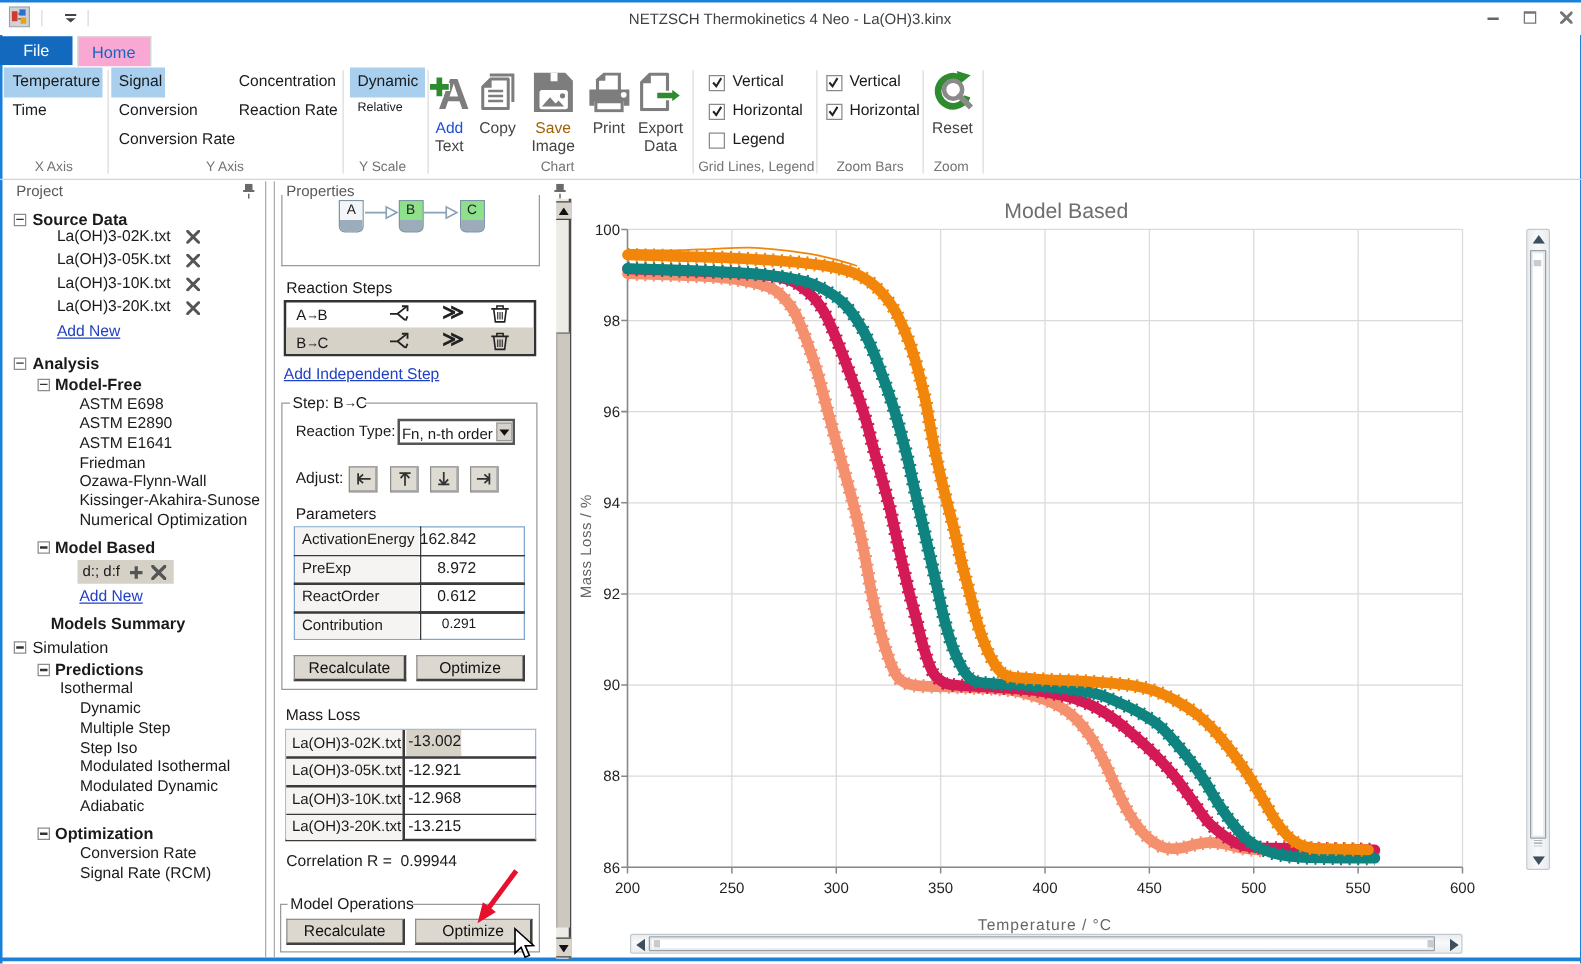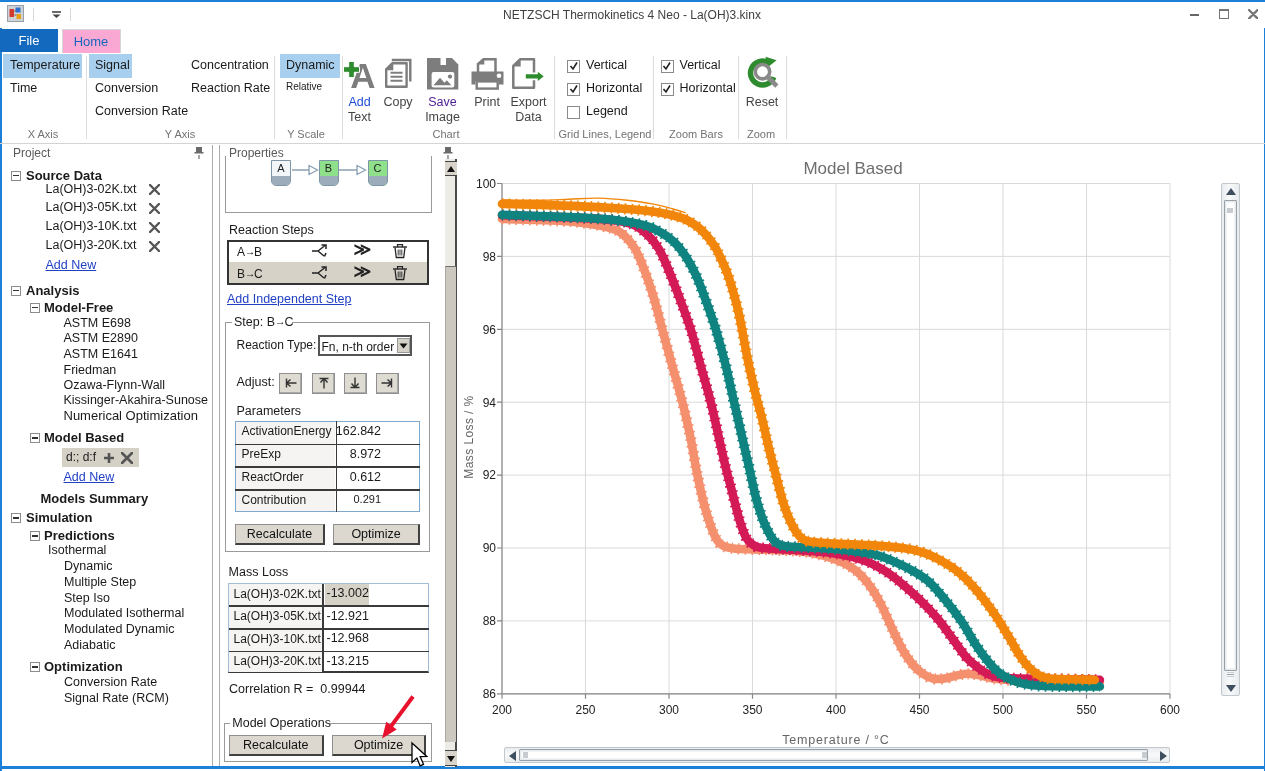--- a/index.html
+++ b/index.html
@@ -96,21 +96,21 @@
 </svg>
 <svg class="ab" style="left:746px;top:56px" width="33" height="34" viewBox="0 0 33 34">
 <path d="M 27.8,21.1 A 12,12 0 1 1 22.5,6.6" fill="none" stroke="#2e8b2e" stroke-width="5.4"></path>
 <path d="M 19.5,0.8 L 30.6,4.2 L 21.5,11.5 Z" fill="#2e8b2e"></path>
 <circle cx="16.5" cy="15.7" r="7.2" fill="#fff" stroke="#8a8a8a" stroke-width="3.6"></circle>
 <path d="M21.8,21 l7.4,7.4" stroke="#8a8a8a" stroke-width="4.6" stroke-linecap="square"></path>
 </svg>
 <div class="txt" style="left:359.5px;top:95px;transform:translateX(-50%);font-size:12.5px;color:#1d4ed8">Add</div>
 <div class="txt" style="left:359.5px;top:109.5px;transform:translateX(-50%);font-size:12.5px;color:#444">Text</div>
 <div class="txt" style="left:398px;top:95px;transform:translateX(-50%);font-size:12.5px;color:#444">Copy</div>
-<div class="txt" style="left:442.5px;top:95px;transform:translateX(-50%);font-size:12.5px;color:#4c1d95">Save</div>
+<div class="txt" style="left:442.5px;top:95px;transform:translateX(-50%);font-size:12.5px;color:#a16207">Save</div>
 <div class="txt" style="left:442.5px;top:109.5px;transform:translateX(-50%);font-size:12.5px;color:#444">Image</div>
 <div class="txt" style="left:487px;top:95px;transform:translateX(-50%);font-size:12.5px;color:#444">Print</div>
 <div class="txt" style="left:528.5px;top:95px;transform:translateX(-50%);font-size:12.5px;color:#444">Export</div>
 <div class="txt" style="left:528.5px;top:109.5px;transform:translateX(-50%);font-size:12.5px;color:#444">Data</div>
 <div class="txt" style="left:762px;top:95px;transform:translateX(-50%);font-size:12.5px;color:#444">Reset</div>
 <div class="cb" style="left:567px;top:59.5px"></div>
 <svg class="ab" style="left:568.5px;top:60.5px" width="10" height="10" viewBox="0 0 10 10">
     <path d="M1.5,5 l2.5,3 4,-6.5" stroke="#222" stroke-width="1.6" fill="none"></path>
   </svg>
 <div class="txt" style="left:586px;top:58px;font-size:12.5px">Vertical</div>
@@ -184,21 +184,21 @@
 <div class="txt" style="left:63.5px;top:377.5px;font-size:12.5px">Ozawa-Flynn-Wall</div>
 <div class="txt" style="left:63.5px;top:392.5px;font-size:12.5px">Kissinger-Akahira-Sunose</div>
 <div class="txt" style="left:63.5px;top:407.5px;font-size:13px">Numerical Optimization</div>
 <div class="ab" style="left:30px;top:433px;width:10px;height:10px;border:1px solid #8c8c8c;background:#fff"></div>
 <div class="ab" style="left:32px;top:437px;width:6px;height:1.6px;background:#333"></div>
 <div class="txt" style="left:44px;top:430px;font-size:12.5px;font-weight:bold;font-size:13px">Model Based</div>
 <div class="txt link" style="left:63.5px;top:469.5px;font-size:12.5px">Add New</div>
 <div class="txt" style="left:40.5px;top:490.5px;font-size:12.5px;font-weight:bold;font-size:13px">Models Summary</div>
 <div class="ab" style="left:11px;top:513px;width:10px;height:10px;border:1px solid #8c8c8c;background:#fff"></div>
 <div class="ab" style="left:13px;top:517px;width:6px;height:1.6px;background:#333"></div>
-<div class="txt" style="left:26px;top:510px;font-size:12.5px;font-weight:bold;font-size:13px">Simulation</div>
+<div class="txt" style="left:26px;top:510px;font-size:12.5px;font-weight:normal;font-size:13px">Simulation</div>
 <div class="ab" style="left:30px;top:531.3px;width:10px;height:10px;border:1px solid #8c8c8c;background:#fff"></div>
 <div class="ab" style="left:32px;top:535.3px;width:6px;height:1.6px;background:#333"></div>
 <div class="txt" style="left:44px;top:528.3px;font-size:12.5px;font-weight:bold;font-size:13px">Predictions</div>
 <div class="txt" style="left:48px;top:543px;font-size:12.5px">Isothermal</div>
 <div class="txt" style="left:64px;top:558.6px;font-size:12.5px">Dynamic</div>
 <div class="txt" style="left:64px;top:574.6px;font-size:12.5px">Multiple Step</div>
 <div class="txt" style="left:64px;top:590.5px;font-size:12.5px">Step Iso</div>
 <div class="txt" style="left:64px;top:606.4px;font-size:12.5px">Modulated Isothermal</div>
 <div class="txt" style="left:64px;top:622.3px;font-size:12.5px">Modulated Dynamic</div>
 <div class="txt" style="left:64px;top:638.3px;font-size:12.5px">Adiabatic</div>

